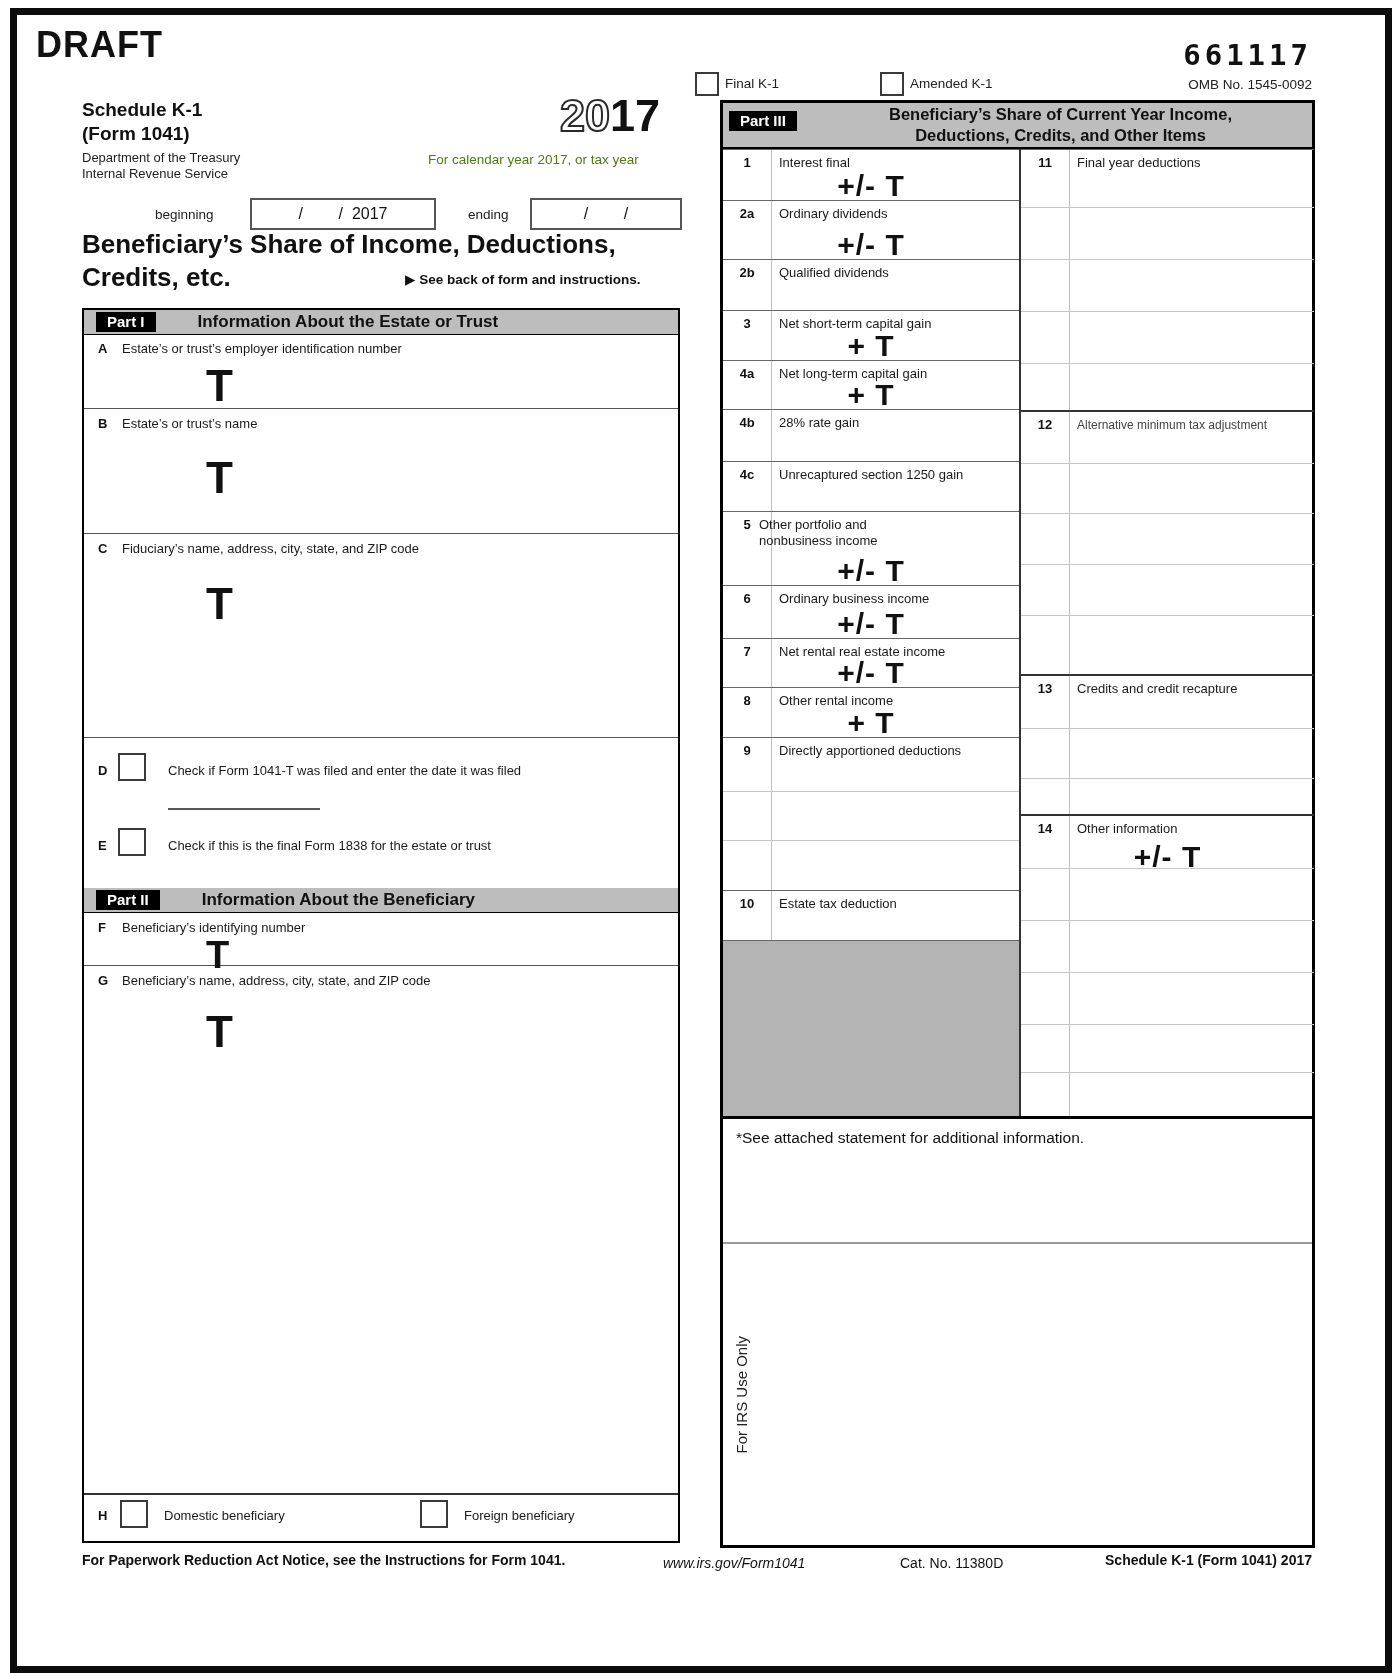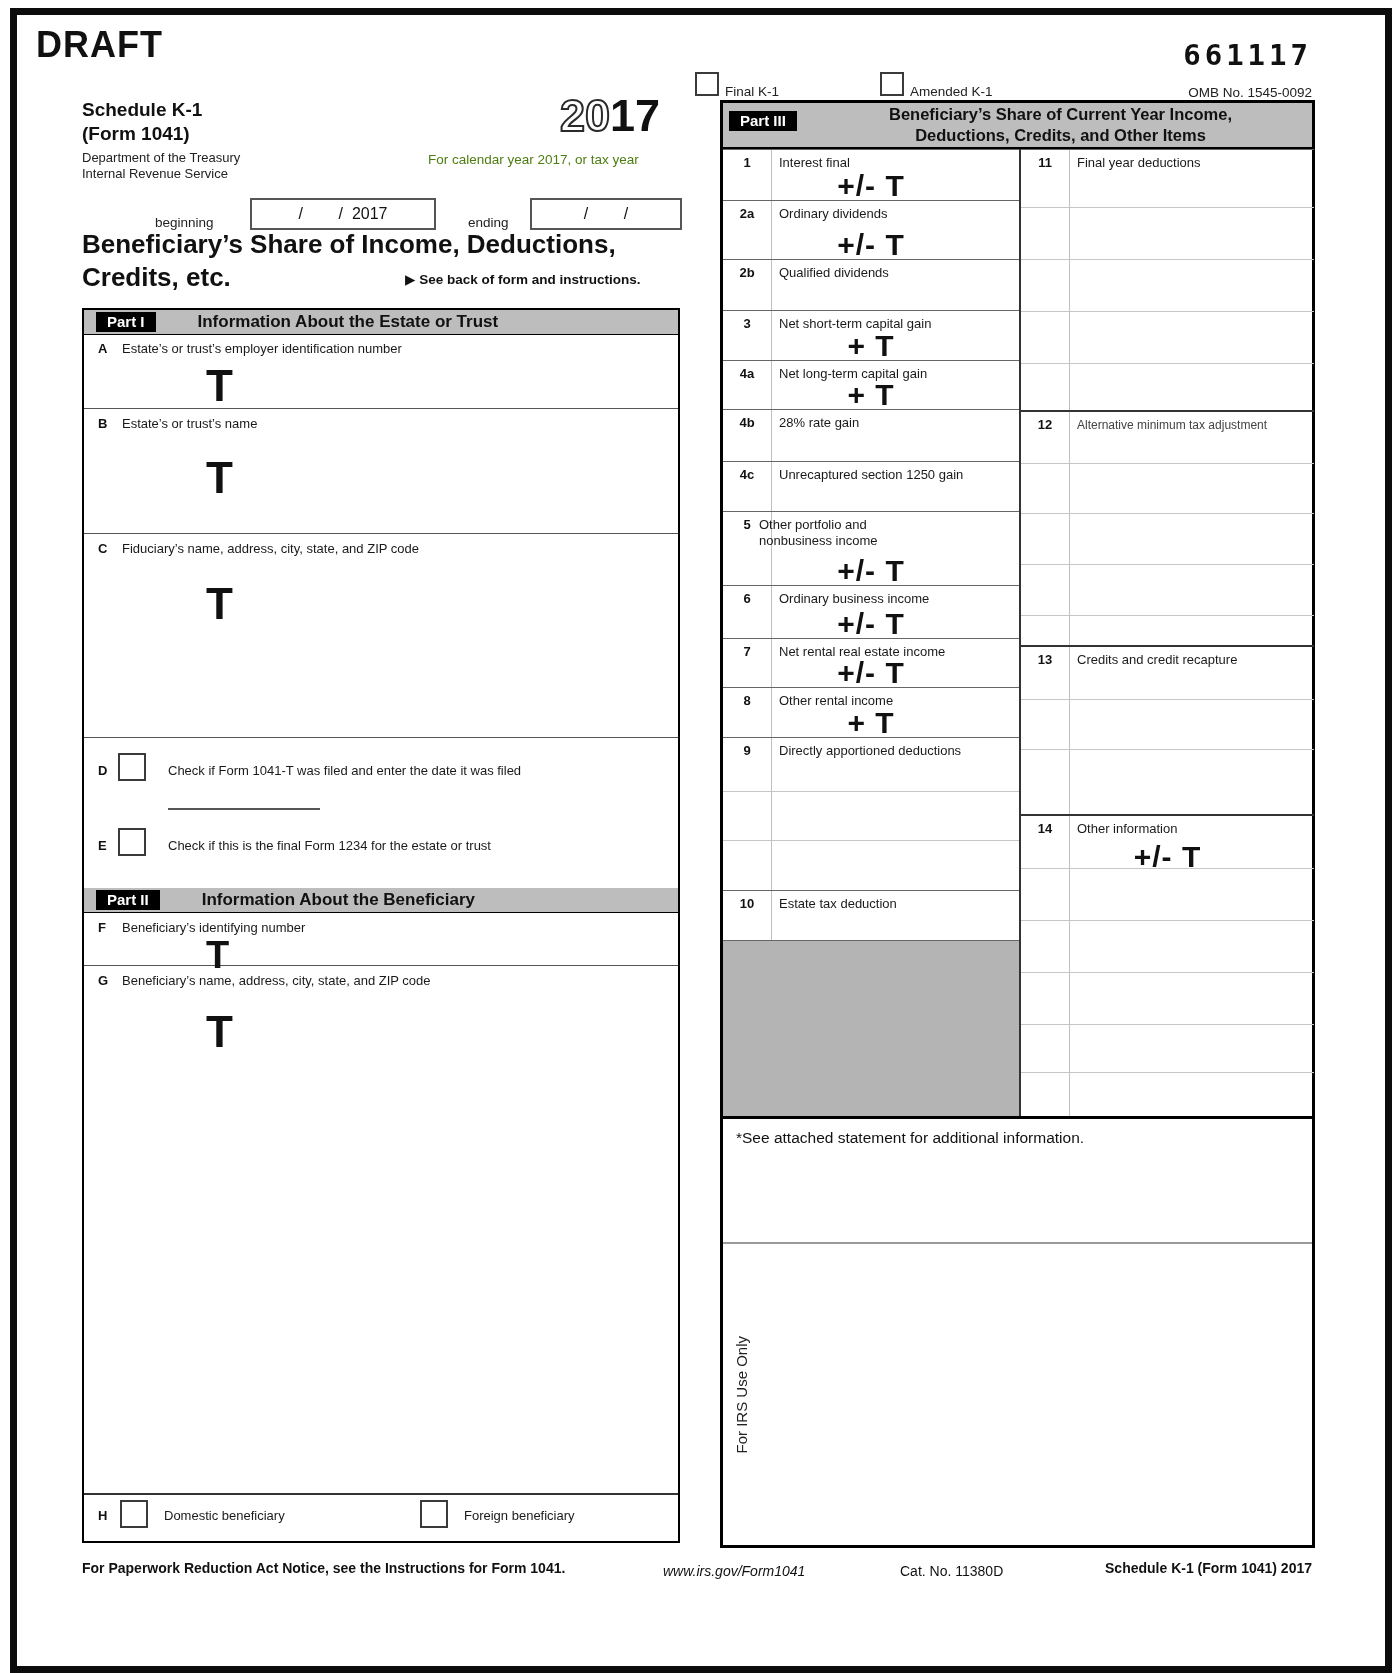--- a/index.html
+++ b/index.html
@@ -1,19 +1,19 @@
 <!DOCTYPE html>
 <html><head>
 <meta charset="utf-8">
 <style>
   html,body{margin:0;padding:0;background:#fff;}
   .page{position:relative;width:1400px;height:1673px;background:#fff;
         font-family:"Liberation Sans","DejaVu Sans",sans-serif;color:#111;overflow:hidden;}
   .frame{position:absolute;left:10px;top:8px;width:1368px;height:1651px;border:7px solid #0c0c0c;}
-  .abs{position:absolute;margin-top:8px;}
+  .abs{position:absolute;}
   .b{font-weight:700;}
   .i{font-style:italic;}
   .cb{position:absolute;background:#fff;border:2px solid #3a3a3a;}
   .hline{position:absolute;height:1px;background:#555;left:0;right:0;}
   
   .draft{position:absolute;left:36px;top:24px;font-size:36px;font-weight:700;letter-spacing:1px;}
   .code{position:absolute;left:1100px;top:38px;width:212px;text-align:right;
         font-family:"DejaVu Sans Mono",monospace;font-size:29px;font-weight:600;letter-spacing:4px;}
   .sched{position:absolute;left:82px;top:98px;font-size:19px;font-weight:700;line-height:24px;}
   .dept{position:absolute;left:82px;top:150px;font-size:13px;line-height:16px;color:#222;}
@@ -118,21 +118,21 @@
     <span class="tmark" style="left:122px;top:272px;">T</span>
     <div class="hline" style="top:427px;"></div>
 
     <span class="flet" style="left:14px;top:453px;">D</span>
     <span class="cb" style="left:34px;top:443px;width:24px;height:24px;"></span>
     <span class="flab" style="left:84px;top:453px;">Check if Form 1041-T was filed and enter the date it was filed</span>
     <div class="dunder" style="left:84px;top:498px;width:152px;"></div>
 
     <span class="flet" style="left:14px;top:528px;">E</span>
     <span class="cb" style="left:34px;top:518px;width:24px;height:24px;"></span>
-    <span class="flab" style="left:84px;top:528px;">Check if this is the final Form 1234 for the estate or trust</span>
+    <span class="flab" style="left:84px;top:528px;">Check if this is the final Form 1838 for the estate or trust</span>
 
     <div class="pbar" style="top:578px;">
       <span class="ptab">Part II</span>
       <span class="ptitle">Information About the Beneficiary</span>
     </div>
 
     <span class="flet" style="left:14px;top:610px;">F</span>
     <span class="flab" style="left:38px;top:610px;">Beneficiary’s identifying number</span>
     <span class="tmark" style="left:122px;top:626px;font-size:38px;z-index:2;">T</span>
     <div class="hline" style="top:655px;"></div>
@@ -236,21 +236,21 @@
         <i class="sub" style="top:213px;"></i>
       </div>
       <div class="sect" style="top:261px;height:252px;border-top:2px solid #333;">
         <span class="rnum">12</span>
         <div class="rlab" style="font-size:12px;color:#444;">Alternative minimum tax adjustment</div>
         <i class="sub" style="top:51px;"></i>
         <i class="sub" style="top:101px;"></i>
         <i class="sub" style="top:152px;"></i>
         <i class="sub" style="top:203px;"></i>
       </div>
-      <div class="sect" style="top:496px;height:152px;border-top:2px solid #333;">
+      <div class="sect" style="top:525px;height:152px;border-top:2px solid #333;">
         <span class="rnum">13</span>
         <div class="rlab">Credits and credit recapture</div>
         <i class="sub" style="top:52px;"></i>
         <i class="sub" style="top:102px;"></i>
       </div>
       <div class="sect" style="top:665px;height:302px;border-top:2px solid #333;">
         <span class="rnum">14</span>
         <div class="rlab">Other information</div>
         <div class="rmark" style="bottom:auto;top:26px;">+/- T</div>
         <i class="sub" style="top:52px;"></i>

